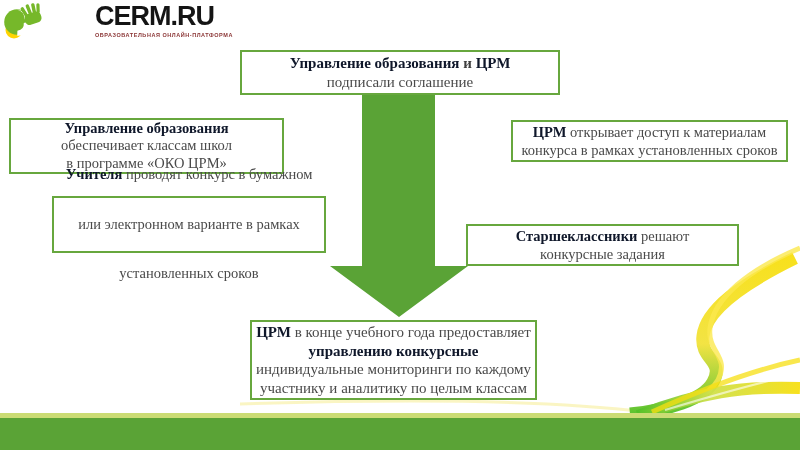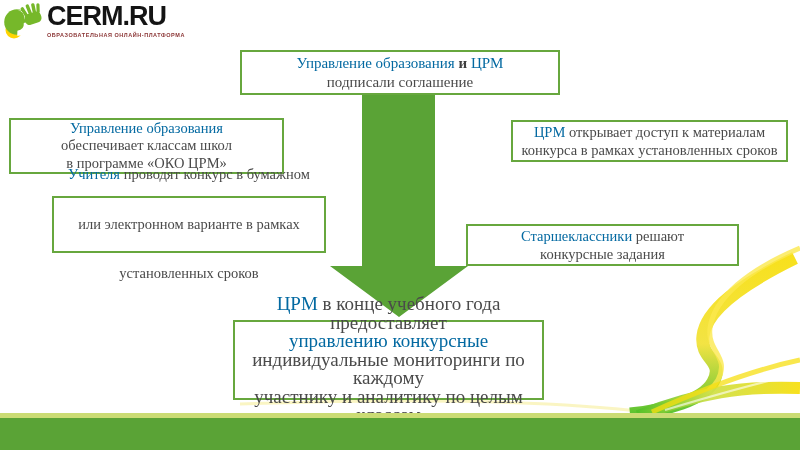--- a/index.html
+++ b/index.html
@@ -1,21 +1,21 @@
 <!DOCTYPE html>
 <html><head>
 <meta charset="utf-8">
 <style>
   html,body{margin:0;padding:0;background:#fff;}
   #slide{
     position:relative;width:800px;height:450px;overflow:hidden;background:#ffffff;
     font-family:"Liberation Serif",serif;
   }
   
-  .logo{position:absolute;left:4px;top:3px;display:flex;align-items:flex-start;}
+  .logo{position:absolute;left:4px;top:3px;display:flex;align-items:flex-start;gap:48px;}
   .logo-icon{width:40px;height:38px;}
   .logo-txt{margin-left:3px;display:flex;flex-direction:column;}
   .logo-name{
     font-family:"Liberation Sans",sans-serif;font-weight:bold;font-size:27px;
     color:#141414;letter-spacing:-1px;line-height:27px;
   }
   .logo-tagline{
     font-family:"Liberation Sans",sans-serif;font-weight:bold;font-size:5.5px;
     color:#8a3434;letter-spacing:.55px;margin-top:2px;white-space:nowrap;
   }
@@ -25,28 +25,28 @@
     color:#4a432c;letter-spacing:.5px;margin-top:48px;
   }
   
   .arrow-svg,.swirl-svg{position:absolute;left:0;top:0;width:800px;height:450px;z-index:1;pointer-events:none;}
   
   .box{
     position:absolute;z-index:2;background:#fff;border:2px solid #67a73e;
     box-sizing:border-box;display:flex;flex-direction:column;justify-content:center;
     text-align:center;color:#4a4a4a;font-size:14.5px;line-height:17.5px;
   }
-  .box .g{color:#0369a1;font-weight:normal;margin-top:17px;}
+  .box .g{color:#0f172a;font-weight:bold;margin-top:17px;}
   .box .db{font-weight:bold;color:#3f3f3f;}
   .box-agreement{left:240px;top:50px;width:320px;height:45px;font-size:15px;line-height:19px;}
   .box-uo{left:9px;top:118px;width:275px;height:56px;}
   .box-crm{left:511px;top:120px;width:277px;height:42px;line-height:18px;}
   .box-teachers{left:52px;top:196px;width:274px;height:57px;gap:32px;}
   .box-students{left:466px;top:224px;width:273px;height:42px;line-height:18px;}
-  .box-results{left:233px;top:320px;width:311px;height:80px;font-size:19px;line-height:18.5px;}
+  .box-results{left:250px;top:320px;width:287px;height:80px;font-size:15px;line-height:18.5px;}
   
   .footer-stripe{position:absolute;left:0;top:413px;width:800px;height:5px;background:#cbdc74;z-index:3;}
   .footer-bar{position:absolute;left:0;top:418px;width:800px;height:32px;background:#5aa336;z-index:3;}
 </style>
 </head>
 <body>
 
 <div id="slide">
 
   <div class="logo">

